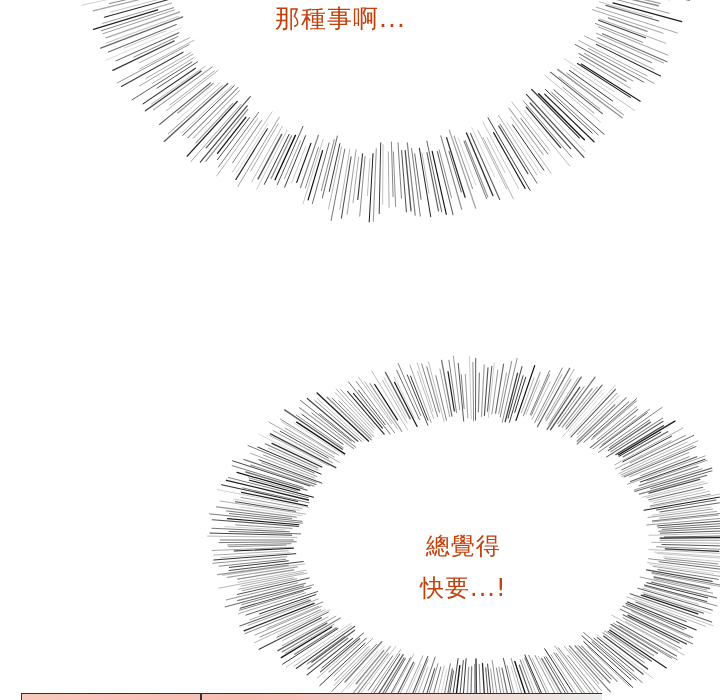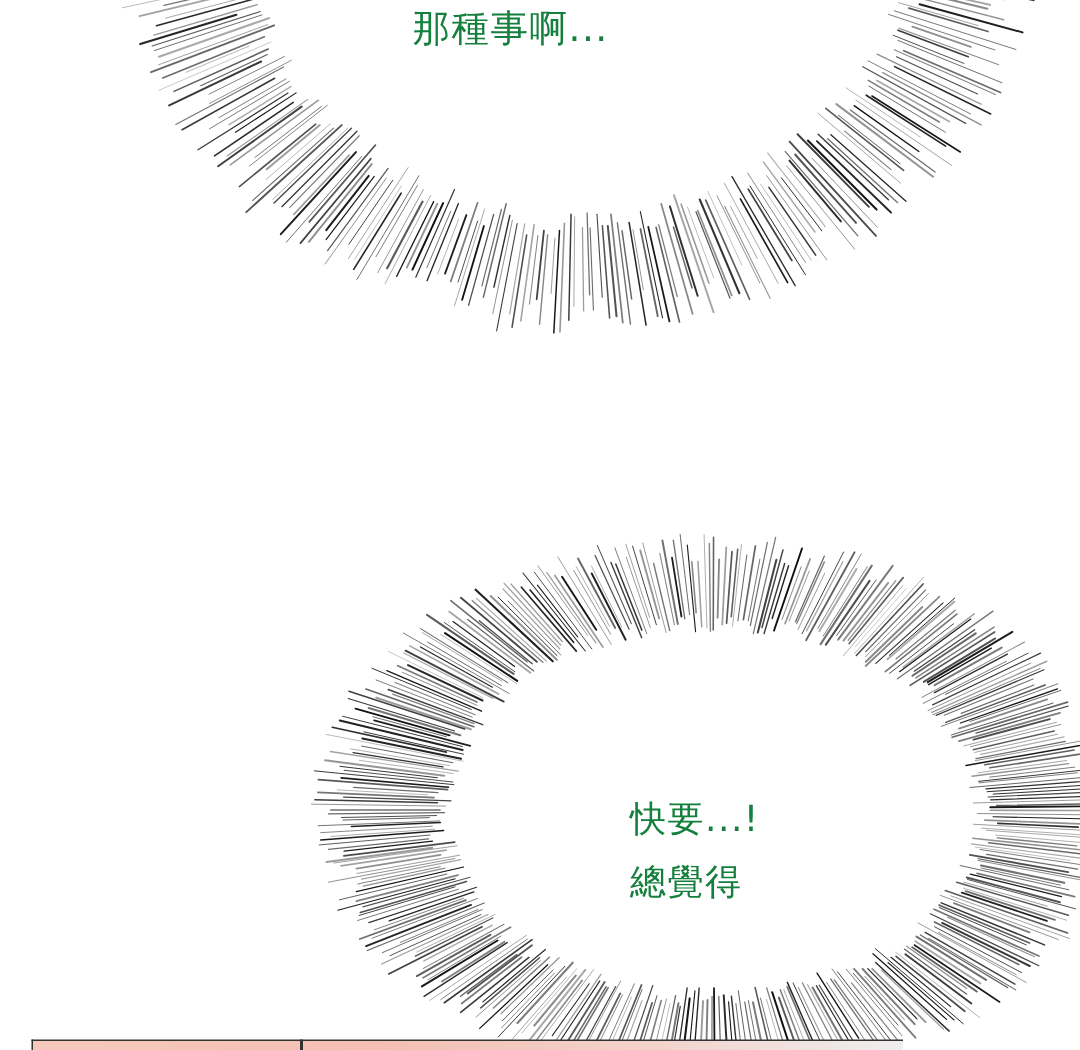--- a/index.html
+++ b/index.html
@@ -1,18 +1,18 @@
 <!DOCTYPE html>
 <html><head>
 <meta charset="utf-8">
 <style>
   html, body { margin: 0; padding: 0; background: #ffffff; }
   body { width: 720px; height: 700px; position: relative; overflow: hidden; font-family: "DejaVu Sans", sans-serif; }
   #burst-layer { position: absolute; left: 0; top: 0; width: 720px; height: 700px; }
-  .bubble-text { position: absolute; color: #15803d; font-family: "DejaVu Sans", sans-serif; white-space: nowrap; letter-spacing: 1px; }
+  .bubble-text { position: absolute; color: #c2410c; font-family: "DejaVu Sans", sans-serif; text-align: center; white-space: nowrap; letter-spacing: 1px; }
   #text-top { left: 275px; top: 2px; font-size: 25px; line-height: 34px; }
   #text-bottom { left: 420px; top: 525px; font-size: 24px; line-height: 42px; }
   #panel-bottom { position: absolute; left: 21px; top: 693px; width: 580px; height: 10px; border-top: 1.5px solid #333; border-left: 1.5px solid #333; background: linear-gradient(90deg, #f7c9bd 0%, #f4bfb2 40%, #f3d2ca 70%, #eee 100%); }
   #panel-divider { position: absolute; left: 200px; top: 693px; width: 1.5px; height: 10px; background: #333; }
 </style>
 </head>
 <body>
 
 <svg id="burst-layer" viewBox="0 0 720 700" xmlns="http://www.w3.org/2000/svg">
     <line x1="624.0" y1="-60.0" x2="674.7" y2="-60.0" stroke="#111111" stroke-width="0.61" stroke-opacity="0.82" stroke-linecap="round"></line>
@@ -853,18 +853,18 @@
     <line x1="658.8" y1="531.3" x2="734.8" y2="527.7" stroke="#111111" stroke-width="0.74" stroke-opacity="0.79" stroke-linecap="round"></line>
     <line x1="660.4" y1="533.2" x2="722.1" y2="531.0" stroke="#111111" stroke-width="0.80" stroke-opacity="0.87" stroke-linecap="round"></line>
     <line x1="648.9" y1="535.3" x2="739.4" y2="532.8" stroke="#111111" stroke-width="0.46" stroke-opacity="0.60" stroke-linecap="round"></line>
     <line x1="664.4" y1="537.0" x2="740.5" y2="535.7" stroke="#111111" stroke-width="0.98" stroke-opacity="0.68" stroke-linecap="round"></line>
     <line x1="660.2" y1="538.2" x2="719.6" y2="537.6" stroke="#111111" stroke-width="1.27" stroke-opacity="0.96" stroke-linecap="round"></line>
   </svg>
 
 <div id="text-top" class="bubble-text">那種事啊...</div>
 
 <div id="text-bottom" class="bubble-text">
+  <div>總覺得</div>
   <div>快要...!</div>
-  <div>總覺得</div>
 </div>
 
 <div id="panel-bottom"></div>
 <div id="panel-divider"></div>
 
 </body></html>

